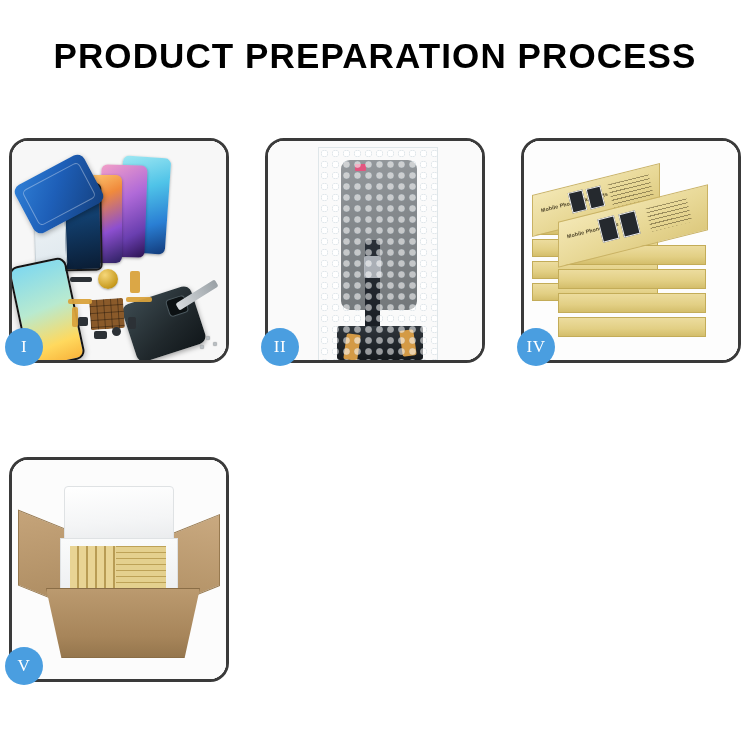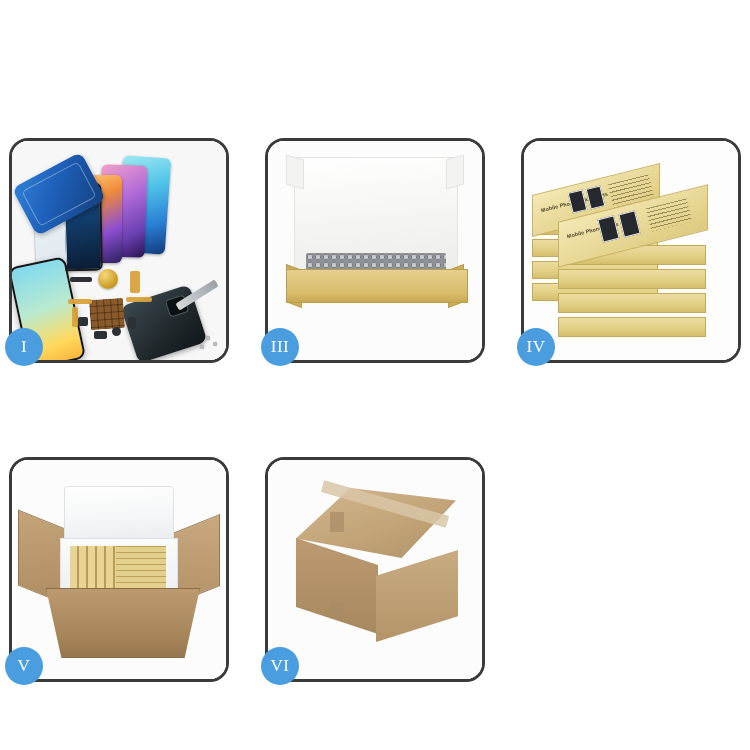--- a/index.html
+++ b/index.html
@@ -349,20 +349,21 @@
   }
   .sc-tape-edge2 {
     position: absolute; left: 62px; top: 142px; width: 14px; height: 16px;
     background: rgba(168,140,100,.65);
   }
 </style>
 </head>
 <body>
 
 <div class="header">
+  <h1 class="page-title">PRODUCT PREPARATION PROCESS</h1>
 </div>
 
 <div class="grid">
 
   <div class="panel">
     <div class="panel-inner">
       <div class="scene-parts">
         <div class="sp-fan1 sp-phone"></div>
         <div class="sp-fan2 sp-phone"></div>
         <div class="sp-fan3 sp-phone"></div>
@@ -384,35 +385,38 @@
         <div class="sp-flex" style="left:60px;top:166px;width:6px;height:20px;"></div>
         <div class="sp-screw" style="right:16px;bottom:20px;"></div>
         <div class="sp-screw" style="right:9px;bottom:14px;"></div>
         <div class="sp-screw" style="right:22px;bottom:11px;"></div>
         <div class="sp-tweezer"></div>
       </div>
     </div>
     <div class="badge">I</div>
   </div>
 
-
   <div class="panel">
     <div class="panel-inner">
-      <div class="scene-flatbox">
-        <div class="fb-lid"></div>
-        <div class="fb-lid-flapL"></div>
-        <div class="fb-lid-flapR"></div>
-        <div class="fb-bubble-item"></div>
-        <div class="fb-tray-left"></div>
-        <div class="fb-tray-right"></div>
-        <div class="fb-tray-front"></div>
+      <div class="scene-bubble">
+        <div class="bw-bag">
+          <div class="bw-screen"></div>
+          <div class="bw-pink"></div>
+          <div class="bw-flex"></div>
+          <div class="bw-ic"></div>
+          <div class="bw-bottom"></div>
+          <div class="bw-conn-l"></div>
+          <div class="bw-conn-r"></div>
+          <div class="bw-overlay"></div>
+        </div>
       </div>
     </div>
-    <div class="badge">III</div>
+    <div class="badge">II</div>
   </div>
+
 
   <div class="panel">
     <div class="panel-inner">
       <div class="scene-stack">
 
         <div class="st-box" style="left:8px;top:76px;width:124px;height:16px;"></div>
         <div class="st-box" style="left:8px;top:98px;width:124px;height:16px;"></div>
         <div class="st-box" style="left:8px;top:120px;width:124px;height:16px;"></div>
         <div class="st-box" style="left:8px;top:142px;width:124px;height:16px;"></div>
         <div class="st-lid" style="left:8px;top:38px;width:126px;height:40px;"></div>
@@ -445,27 +449,14 @@
         <div class="ct-inner">
           <div class="ct-inner-stripes"></div>
           <div class="ct-inner-stripes2"></div>
         </div>
         <div class="ct-body"></div>
       </div>
     </div>
     <div class="badge">V</div>
   </div>
 
-  <div class="panel">
-    <div class="panel-inner">
-      <div class="scene-sealed">
-        <div class="sc-top"></div>
-        <div class="sc-left"></div>
-        <div class="sc-right"></div>
-        <div class="sc-tape"></div>
-        <div class="sc-tape-edge"></div>
-        <div class="sc-tape-edge2"></div>
-      </div>
-    </div>
-    <div class="badge">VI</div>
-  </div>
 
 </div>
 
 </body></html>

